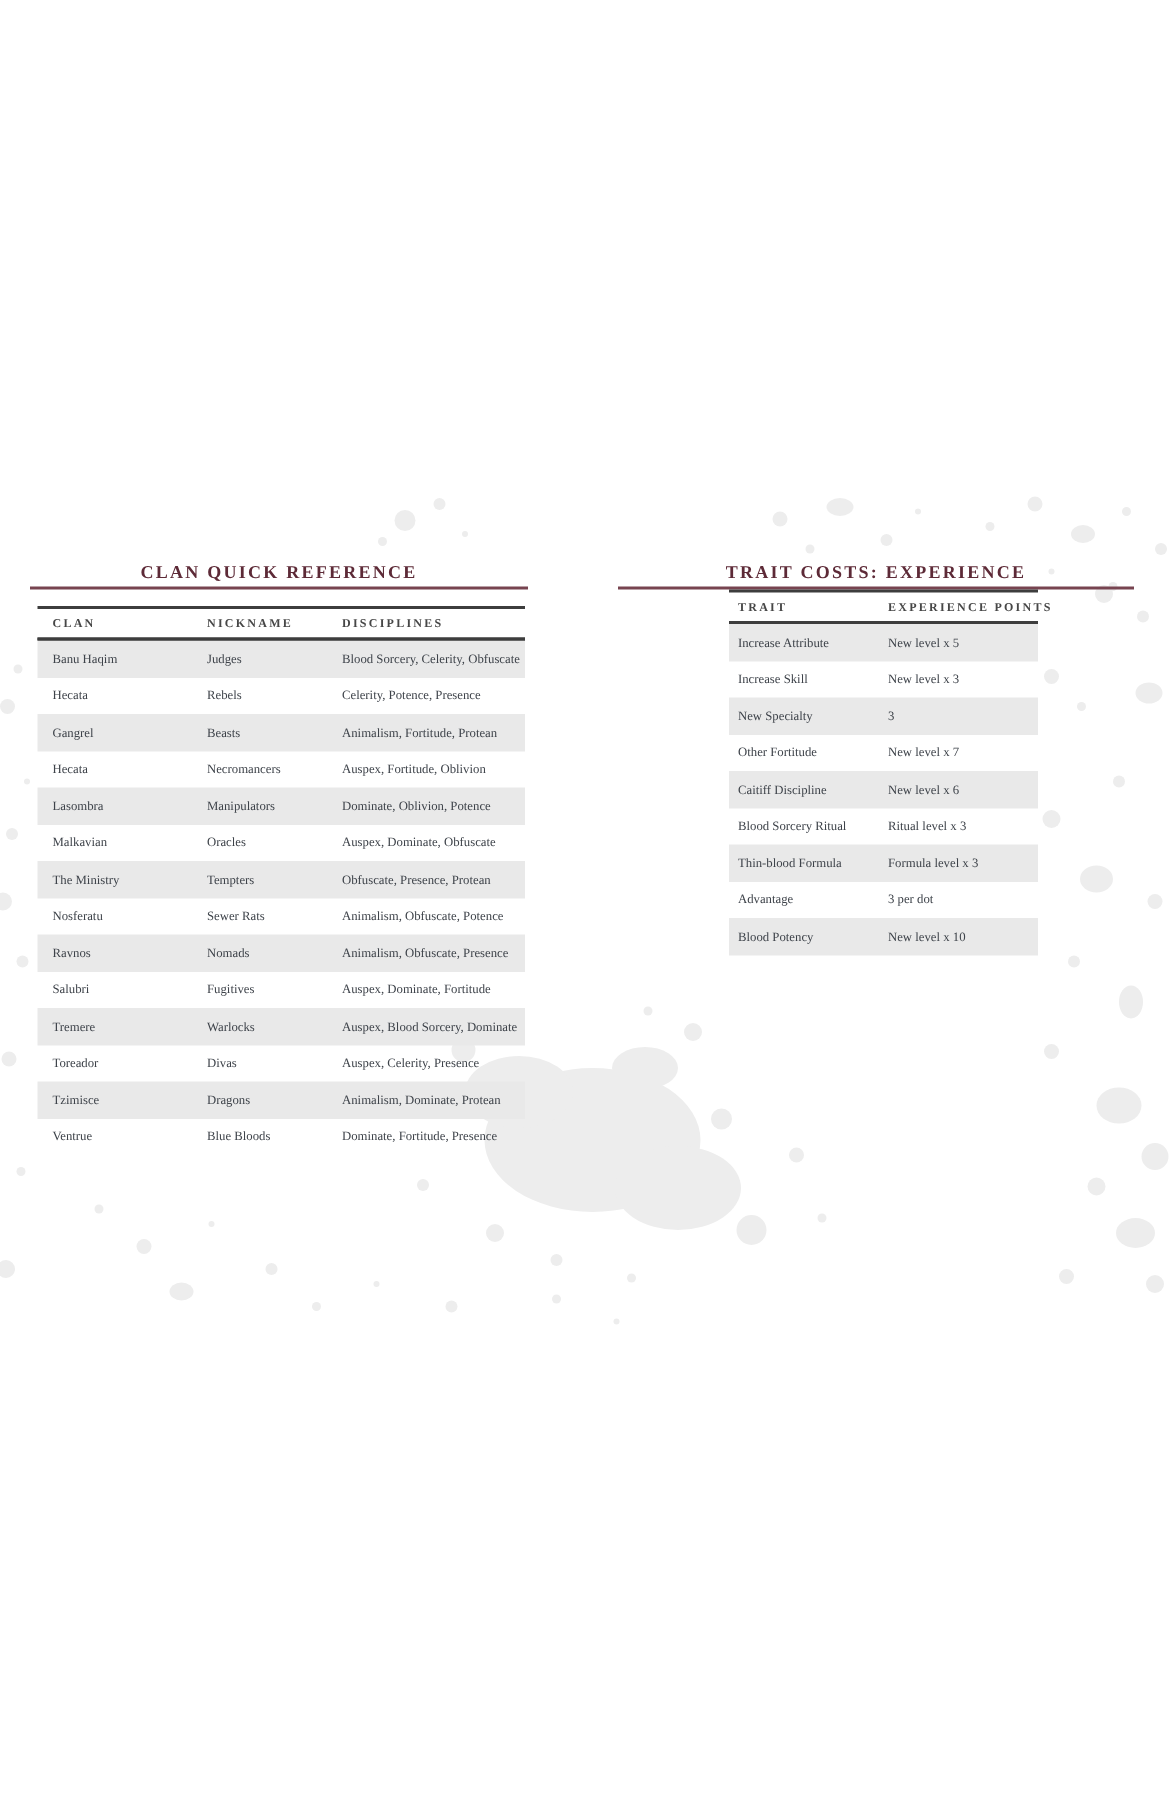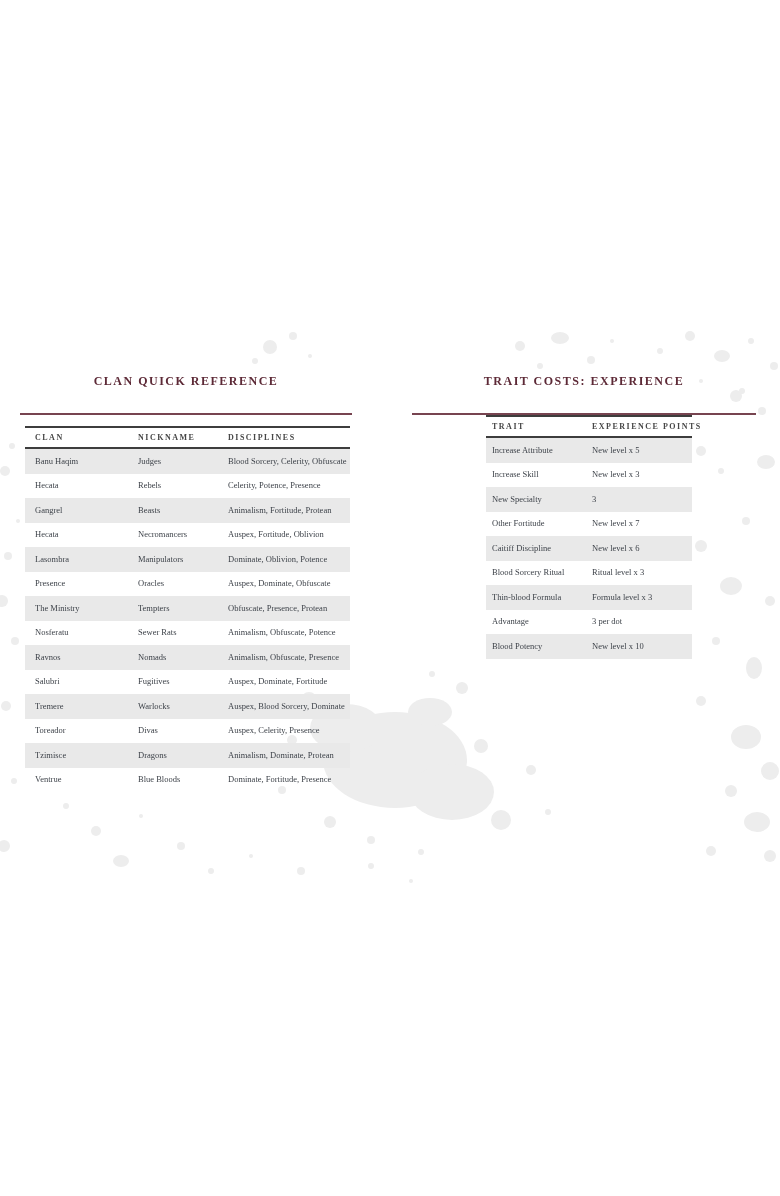--- a/index.html
+++ b/index.html
@@ -23,21 +23,21 @@
   }
   .column.left  { left: 20px;  width: 332px; }
   .column.right { left: 412px; width: 344px; }
   .section-title {
     font-family: "Liberation Serif", serif;
     font-size: 12px;
     font-weight: bold;
     letter-spacing: 1.5px;
     color: #5d2a37;
     text-align: center;
-    padding-bottom: 24px;
+    padding-bottom: 2px;
     border-bottom: 2px solid #774450;
     white-space: nowrap;
   }
   table {
     border-collapse: collapse;
     table-layout: fixed;
   }
   .clan-table {
     margin: 11px 0 0 5px;
     width: 325px;
@@ -196,21 +196,21 @@
             <td>Hecata</td>
             <td>Necromancers</td>
             <td>Auspex, Fortitude, Oblivion</td>
           </tr>
           <tr>
             <td>Lasombra</td>
             <td>Manipulators</td>
             <td>Dominate, Oblivion, Potence</td>
           </tr>
           <tr>
-            <td>Presence</td>
+            <td>Malkavian</td>
             <td>Oracles</td>
             <td>Auspex, Dominate, Obfuscate</td>
           </tr>
           <tr>
             <td>The Ministry</td>
             <td>Tempters</td>
             <td>Obfuscate, Presence, Protean</td>
           </tr>
           <tr>
             <td>Nosferatu</td>

